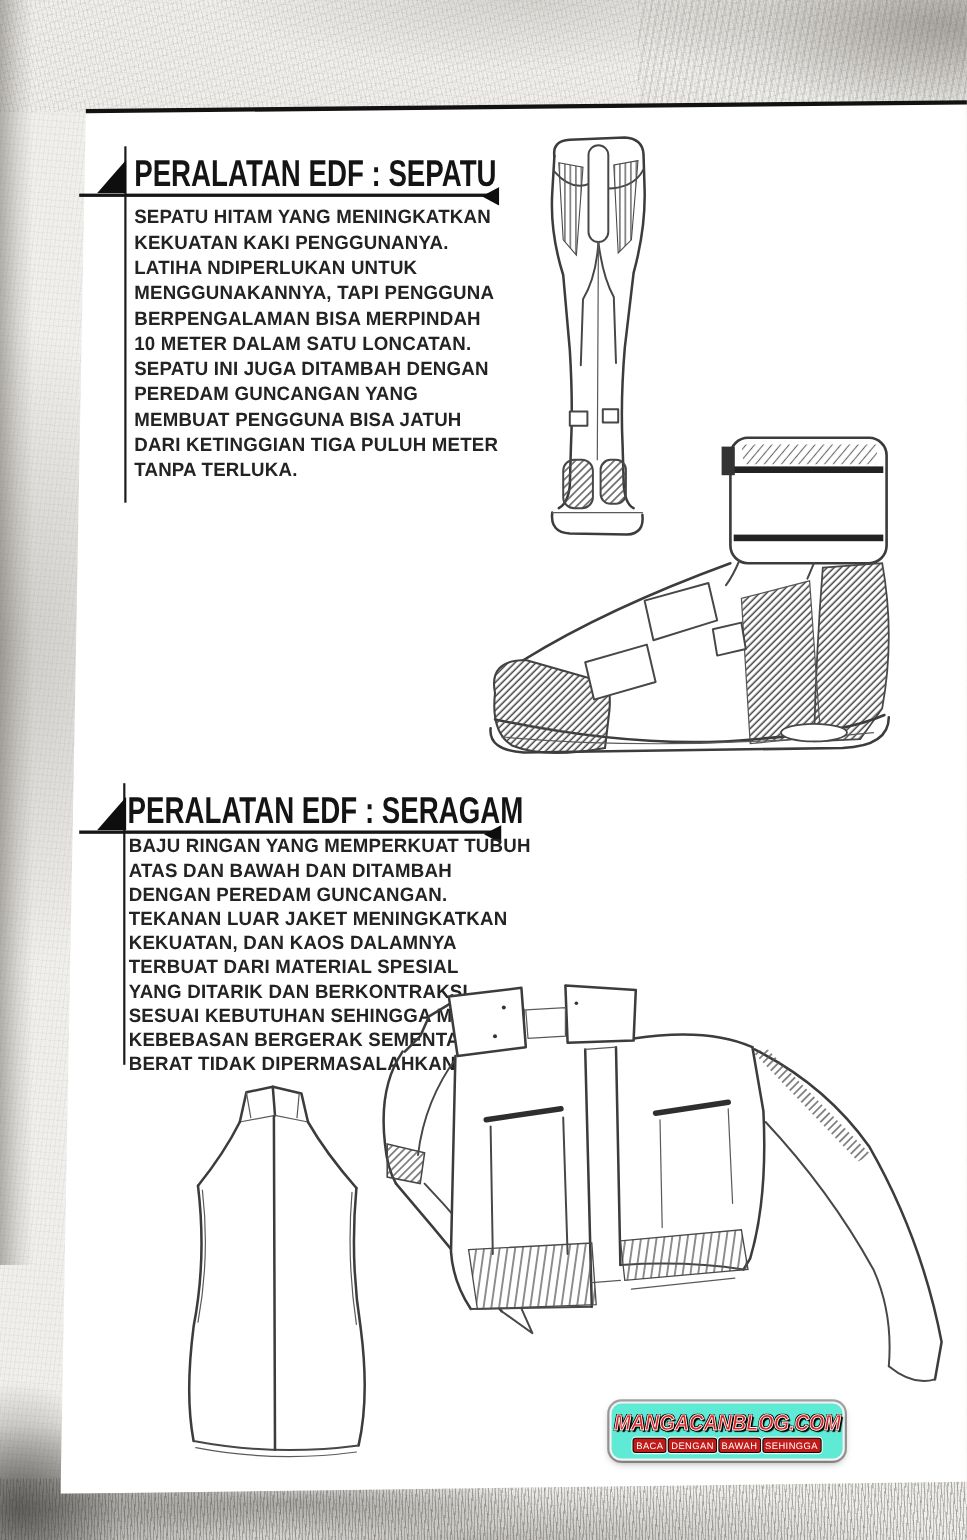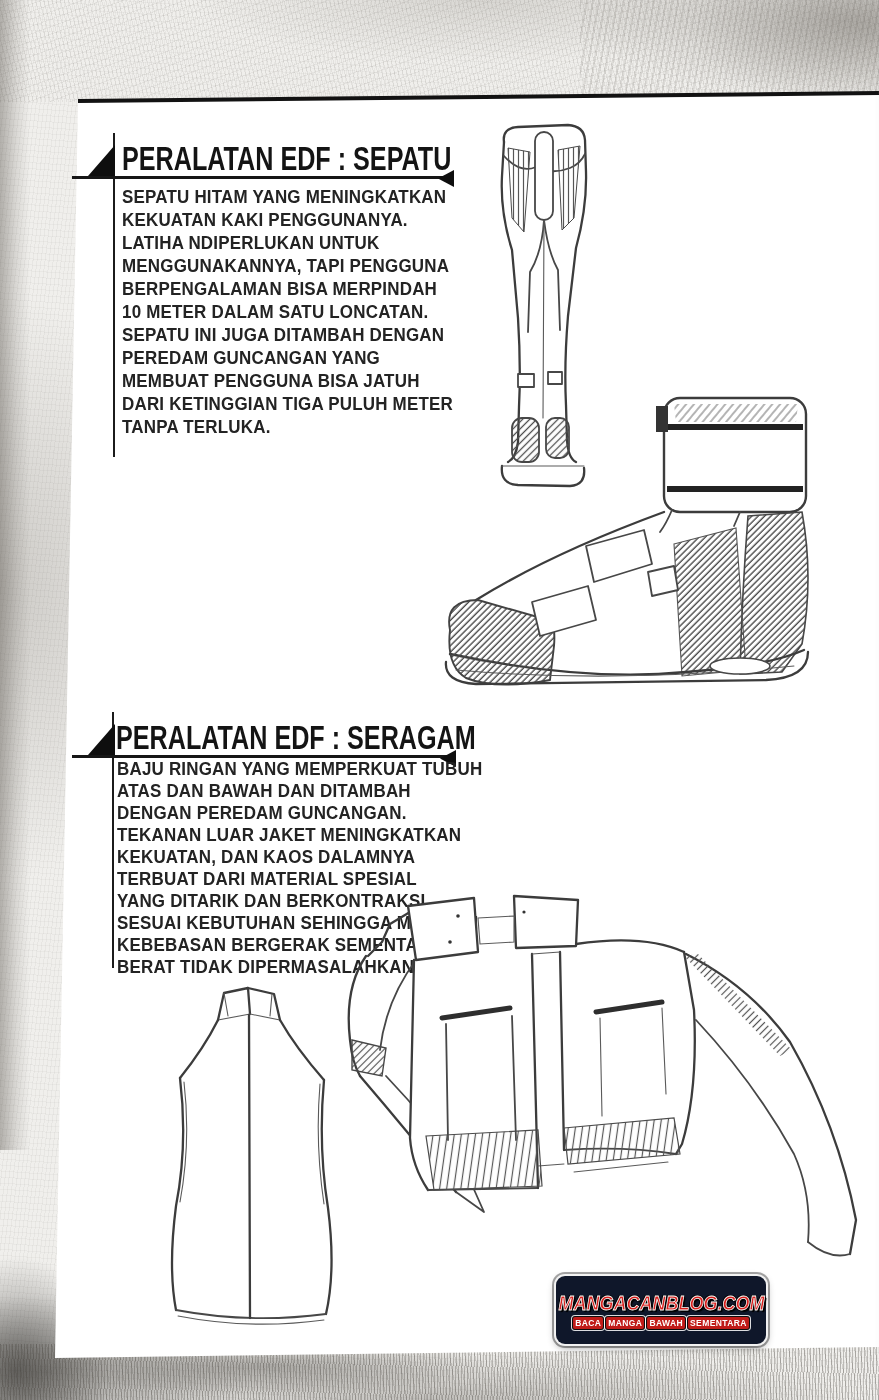--- a/index.html
+++ b/index.html
@@ -47,28 +47,28 @@
     transform:scaleX(.74);transform-origin:left center;white-space:nowrap;letter-spacing:0;}
   .sec-body{font-weight:700;font-size:17.5px;line-height:23px;color:#232323;
     letter-spacing:.2px;white-space:pre-line;width:380px;transform:scaleX(.97);transform-origin:left top;}
   .sec2 .sec-body{line-height:22px;}
   
   svg .pencil{stroke:#474747;fill:none;stroke-width:1.8;stroke-linecap:round;stroke-linejoin:round;}
   svg .pencil2{stroke:#3c3c3c;fill:none;stroke-width:2.3;stroke-linecap:round;stroke-linejoin:round;}
   svg .thin{stroke:#5a5a5a;fill:none;stroke-width:1.1;stroke-linecap:round;}
   svg .whitefill{fill:#ffffff;}
   
-  .wm{left:556px;top:1276px;width:210px;height:68px;background:#0f172a;border-radius:9px;
+  .wm{left:556px;top:1276px;width:210px;height:50px;background:#5eead4;border-radius:9px;
     box-shadow:0 0 0 2px #f2f2f2, 0 0 0 4px rgba(0,0,0,.35), 0 3px 8px rgba(0,0,0,.45);
     display:flex;flex-direction:column;align-items:center;justify-content:center;gap:2px;}
   .wm-title{font-style:italic;font-weight:900;font-size:20px;color:#d8201d;
     -webkit-text-stroke:.8px #ffffff;letter-spacing:0;transform:scaleX(.9);white-space:nowrap;
     text-shadow:1px 1px 0 #000,-1px -1px 0 #000,1px -1px 0 #000,-1px 1px 0 #000,2px 2px 1px #000;}
   .wm-sub{display:flex;gap:3px;}
-  .wm-word{background:#c01b18;color:#fff;font-weight:700;font-size:8.5px;line-height:10px;
+  .wm-word{background:#c01b18;color:#fff;font-weight:400;font-size:8.5px;line-height:10px;
     padding:1px 2px;border-radius:2px;letter-spacing:.4px;
     box-shadow:0 0 0 1px #0d0d0d, 0 0 0 2px rgba(255,255,255,.85);}
 </style>
 </head>
 <body>
 
 <div class="abs dust-top"></div>
 <div class="abs smudge-tr"></div>
 <div class="abs smudge-left"></div>
 <div class="abs smudge-bl"></div>
@@ -231,17 +231,17 @@
 
   <path d="M82,248 L194,242 L198,298 L90,302 Z" fill="url(#pvj)" stroke="#4a4a4a" stroke-width="1.2"></path>
   <path d="M220,240 L330,230 L336,266 L224,276 Z" fill="url(#pvj)" stroke="#4a4a4a" stroke-width="1.2"></path>
   <path class="thin" d="M230,284 L324,274"></path>
 </svg>
 
 <div class="abs wm">
   <div class="wm-title">MANGACANBLOG.COM</div>
   <div class="wm-sub">
     <span class="wm-word">BACA</span>
-    <span class="wm-word">MANGA</span>
+    <span class="wm-word">DENGAN</span>
     <span class="wm-word">BAWAH</span>
-    <span class="wm-word">SEMENTARA</span>
+    <span class="wm-word">SEHINGGA</span>
   </div>
 </div>
 
 </body></html>

